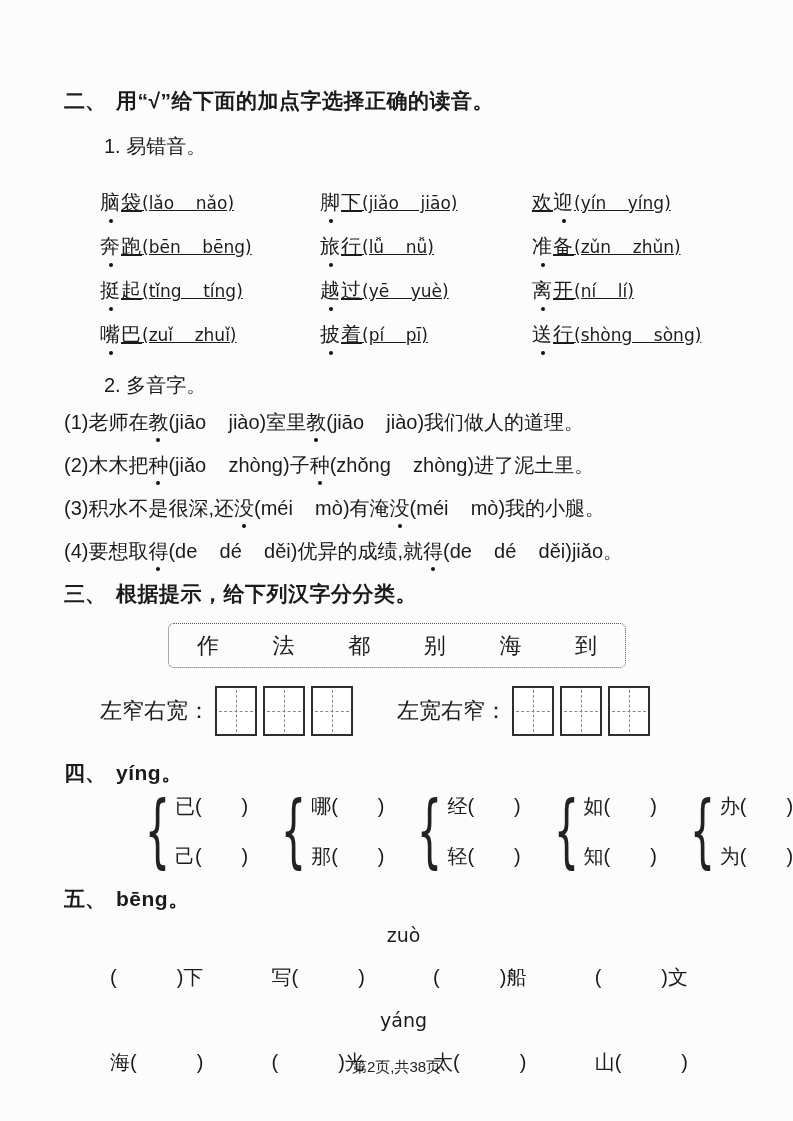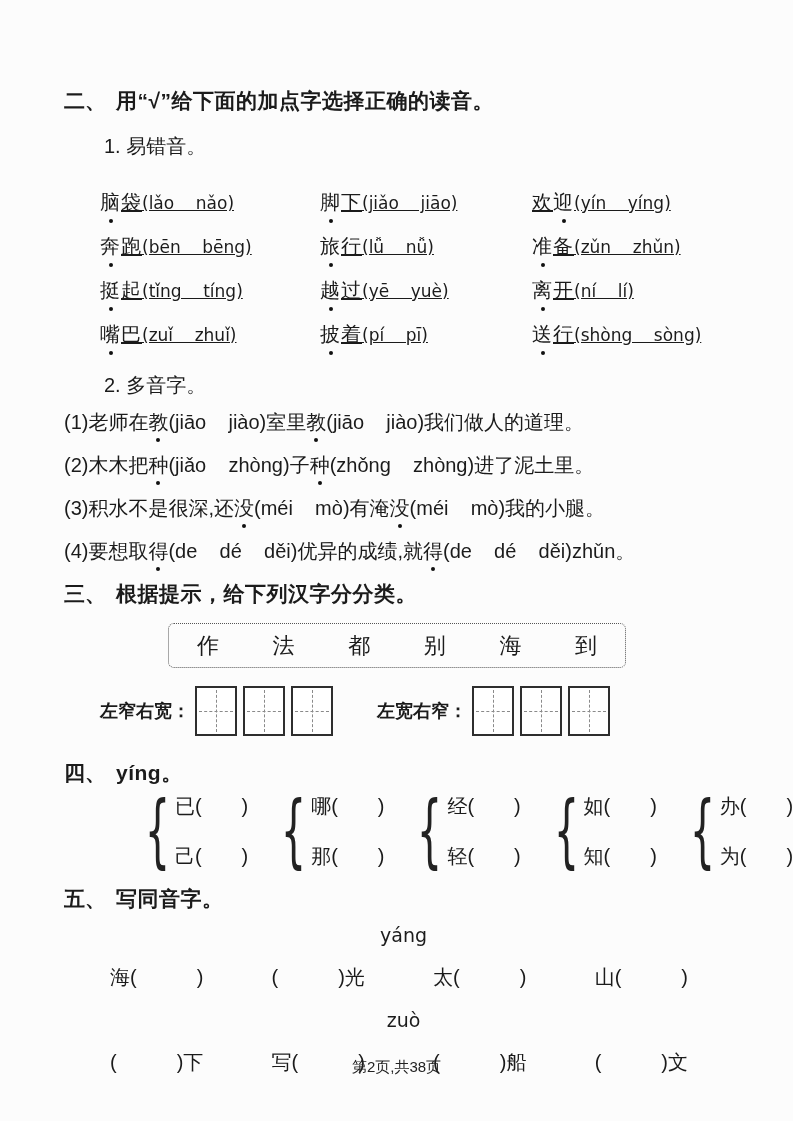--- a/index.html
+++ b/index.html
@@ -39,21 +39,21 @@
 
   
   .char-box {
     margin:16px 0 18px 104px; width:458px; height:45px;
     border:1.6px dotted #555; border-radius:6px;
     display:flex; align-items:center; justify-content:space-between;
     padding:0 28px; font-size:22px;
   }
 
   .grids-row { display:flex; align-items:center; margin:0 0 24px 36px; }
-  .grid-label { font-size:18px; margin-right:5px; white-space:nowrap;font-weight:bold; }
+  .grid-label { font-size:22px; margin-right:5px; white-space:nowrap; }
   .grid-label.g2 { margin-left:44px; }
   .gridgroup { display:flex; gap:6px; }
   .gridbox { width:42px; height:50px; border:2px solid #2e2e2e; position:relative; background:#fff; }
   .gridbox::before { content:""; position:absolute; left:50%; top:2px; bottom:2px; border-left:1px dashed #8a8a8a; }
   .gridbox::after  { content:""; position:absolute; top:50%; left:2px; right:2px; border-top:1px dashed #8a8a8a; }
 
   
   .pairs { display:flex; margin:8px 0 18px 78px; gap:30px; }
   .pair { display:flex; align-items:center; }
   .brace {
@@ -132,21 +132,21 @@
         <span class="pin">(shòng    sòng)</span>
       </div>
     </div>
 
   <div class="sub-label" style="margin-bottom:12px">2. 多音字。</div>
 
   <div class="sentences">
       <div class="sentence"><span>(1)老师在</span><span class="dc">教</span><span>(jiāo    jiào)室里</span><span class="dc">教</span><span>(jiāo    jiào)我们做人的道理。</span></div>
       <div class="sentence"><span>(2)木木把</span><span class="dc">种</span><span>(jiǎo    zhòng)子</span><span class="dc">种</span><span>(zhǒng    zhòng)进了泥土里。</span></div>
       <div class="sentence"><span>(3)积水不是很深,还</span><span class="dc">没</span><span>(méi    mò)有淹</span><span class="dc">没</span><span>(méi    mò)我的小腿。</span></div>
-      <div class="sentence"><span>(4)要想取</span><span class="dc">得</span><span>(de    dé    děi)优异的成绩,就</span><span class="dc">得</span><span>(de    dé    děi)zhǔn。</span></div>
+      <div class="sentence"><span>(4)要想取</span><span class="dc">得</span><span>(de    dé    děi)优异的成绩,就</span><span class="dc">得</span><span>(de    dé    děi)jiǎo。</span></div>
     </div>
 
   <div class="sec-heading">
     <span class="sec-num">三、</span>
     <span class="sec-title">根据提示，给下列汉字分分类。</span>
   </div>
 
   <div class="char-box">
       <span class="boxchar">作</span>
       <span class="boxchar">法</span>
@@ -209,38 +209,38 @@
         <span class="brace">{</span>
         <div class="paircol">
           <div class="pairline">办(　　)</div>
           <div class="pairline">为(　　)</div>
         </div>
       </div>
     </div>
 
   <div class="sec-heading">
     <span class="sec-num">五、</span>
-    <span class="sec-title">写同音字。</span>
+    <span class="sec-title">bēng。</span>
   </div>
 
   <div>
+      <div class="homo-group">
+        <div class="homo-pinyin">zuò</div>
+        <div class="homo-row">
+          <span class="homo-item">(　　　)下</span>
+          <span class="homo-item">写(　　　)</span>
+          <span class="homo-item">(　　　)船</span>
+          <span class="homo-item">(　　　)文</span>
+        </div>
+      </div>
       <div class="homo-group">
         <div class="homo-pinyin">yáng</div>
         <div class="homo-row">
           <span class="homo-item">海(　　　)</span>
           <span class="homo-item">(　　　)光</span>
           <span class="homo-item">太(　　　)</span>
           <span class="homo-item">山(　　　)</span>
         </div>
       </div>
-      <div class="homo-group">
-        <div class="homo-pinyin">zuò</div>
-        <div class="homo-row">
-          <span class="homo-item">(　　　)下</span>
-          <span class="homo-item">写(　　　)</span>
-          <span class="homo-item">(　　　)船</span>
-          <span class="homo-item">(　　　)文</span>
-        </div>
-      </div>
     </div>
 
   <div class="footer">第2页,共38页</div>
 </div>
 
 </body></html>

